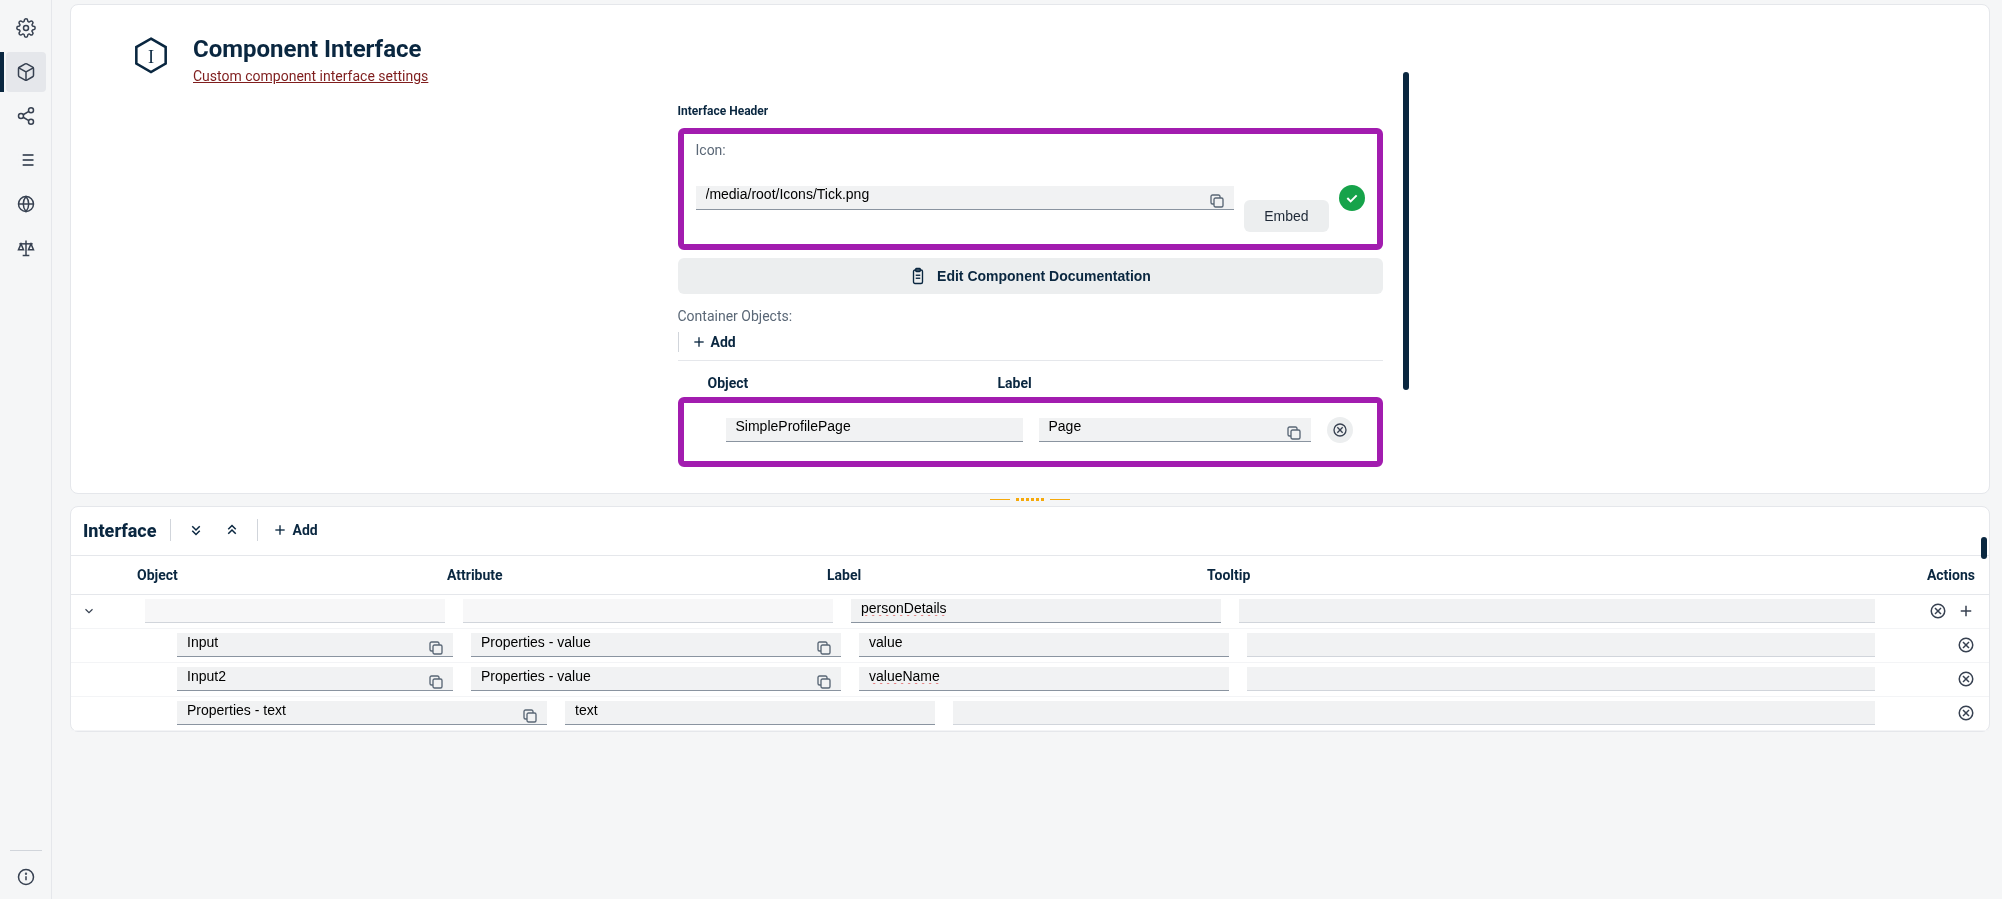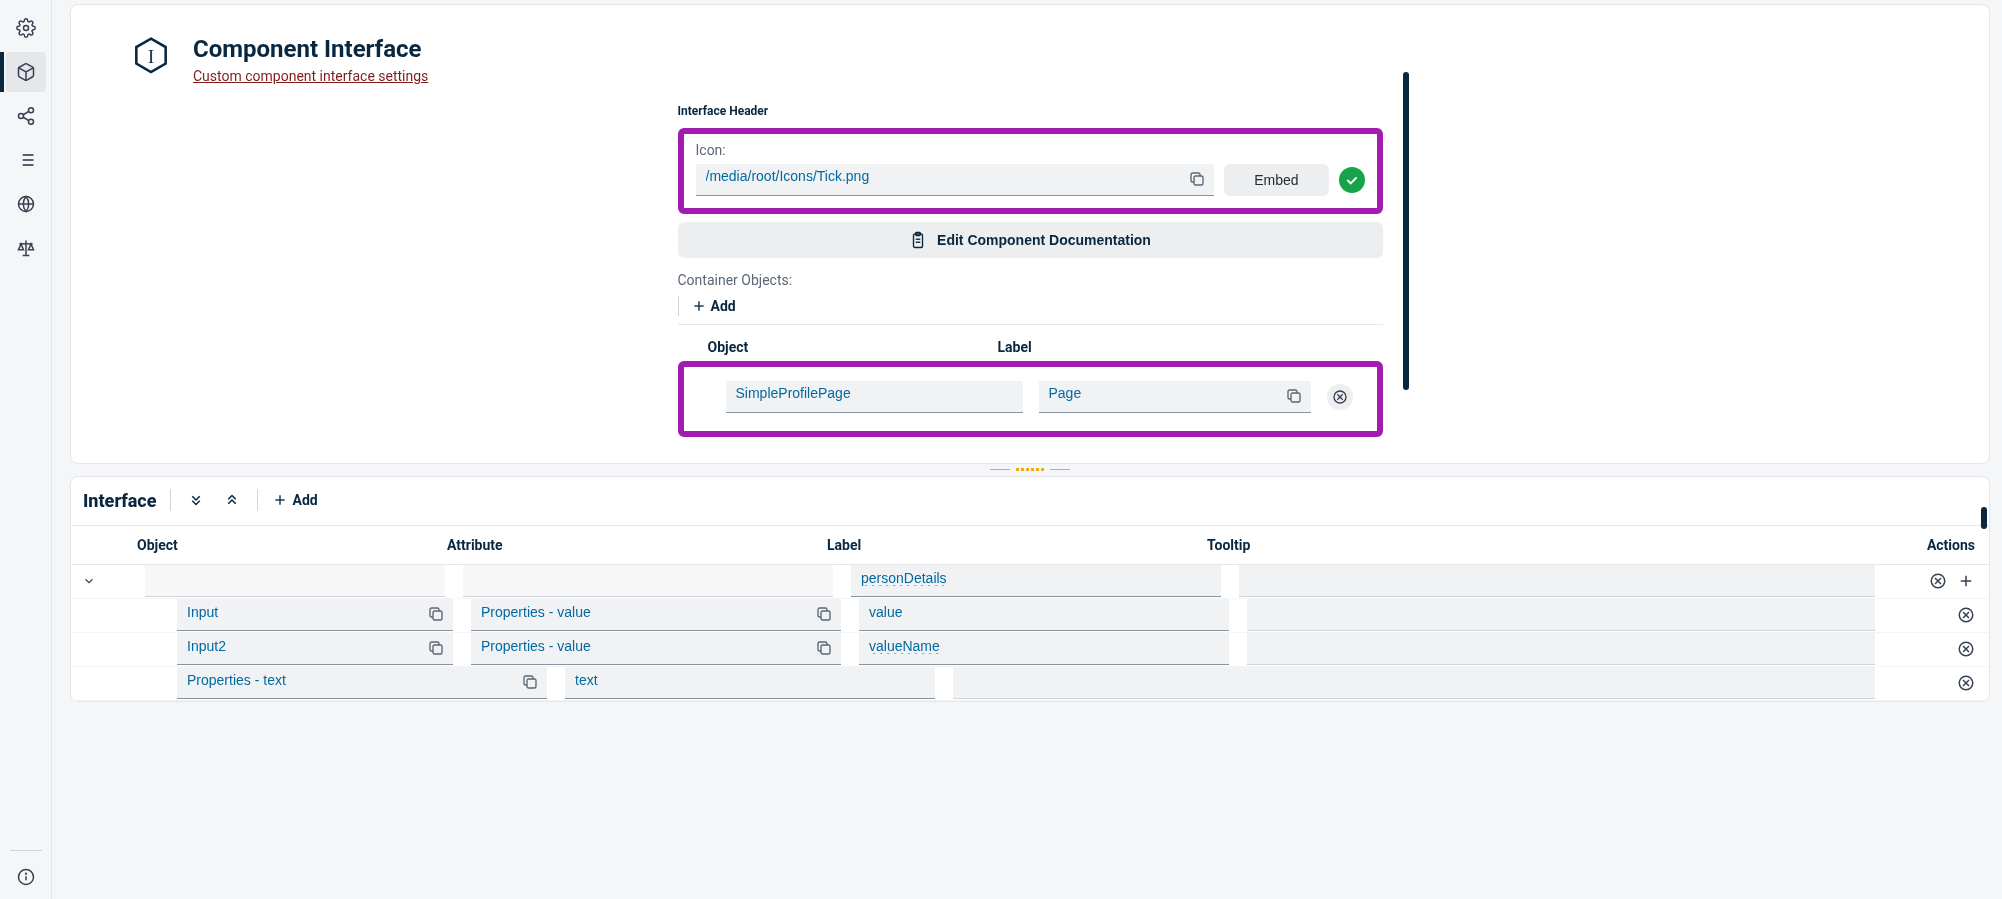--- a/index.html
+++ b/index.html
@@ -26,24 +26,24 @@
 .form-zone { position: relative; width: 705px; margin: 0 auto; }
 .form-zone .side-bar { position: absolute; right: -26px; top: -32px; width: 6px; height: 318px; background: #0a2740; border-radius: 6px; }
 
 .sec-title { font-weight: 700; font-size: 12px; color: #0a2740; margin-bottom: 10px; }
 .sec-label { color: #5a6776; font-size: 14px; margin-bottom: 6px; }
 
 .hl-box { border: 6px solid #a21caf; border-radius: 6px; padding: 8px 12px 12px 12px; margin-bottom: 8px; }
 
 .icon-row { display: flex; align-items: center; gap: 10px; }
 .path-input-wrap { flex: 1; position: relative; }
-.text-input { width: 100%; height: 32px; background: #f1f2f3; border: none; border-bottom: 1px solid #8a94a0; padding: 0 34px 6px 10px; font-size: 14px; color: #0369a1; outline: none; }
+.text-input { width: 100%; height: 24px; background: #f1f2f3; border: none; border-bottom: 1px solid #8a94a0; padding: 0 34px 6px 10px; font-size: 14px; color: #000000; outline: none; }
 .text-input::placeholder { color: #9ca3af; }
 .inner-icon { position: absolute; right: 8px; top: 6px; color: #5a6776; cursor: pointer; }
-.embed-btn { background: #eceeef; border: none; border-radius: 6px; height: 32px; padding: 0 30px; font-size: 14px; color: #1f2937; cursor: pointer; }
+.embed-btn { background: #eceeef; border: none; border-radius: 6px; height: 32px; padding: 0 20px; font-size: 14px; color: #1f2937; cursor: pointer; margin-top: 36px; }
 .ok-circle { width: 26px; height: 26px; border-radius: 50%; background: #16a34a; display: flex; align-items: center; justify-content: center; }
 
 .doc-btn { width: 100%; height: 36px; margin-top: 8px; background: #eceeef; border: none; border-radius: 6px; display: flex; align-items: center; justify-content: center; gap: 10px; cursor: pointer; color: #0a2740; font-weight: 600; font-size: 14px; }
 
 .add-row { display: flex; align-items: center; gap: 12px; border-bottom: 1px solid #e5e7eb; padding-bottom: 8px; margin-top: 8px; }
 .add-row .divv { width: 1px; height: 20px; background: #d1d5db; }
 .add-btn-inline { display: flex; align-items: center; gap: 4px; color: #0a2740; font-weight: 700; cursor: pointer; }
 
 .obj-head { display: flex; margin-top: 14px; padding: 0 30px; }
 .obj-head > div { font-weight: 700; color: #0a2740; }

